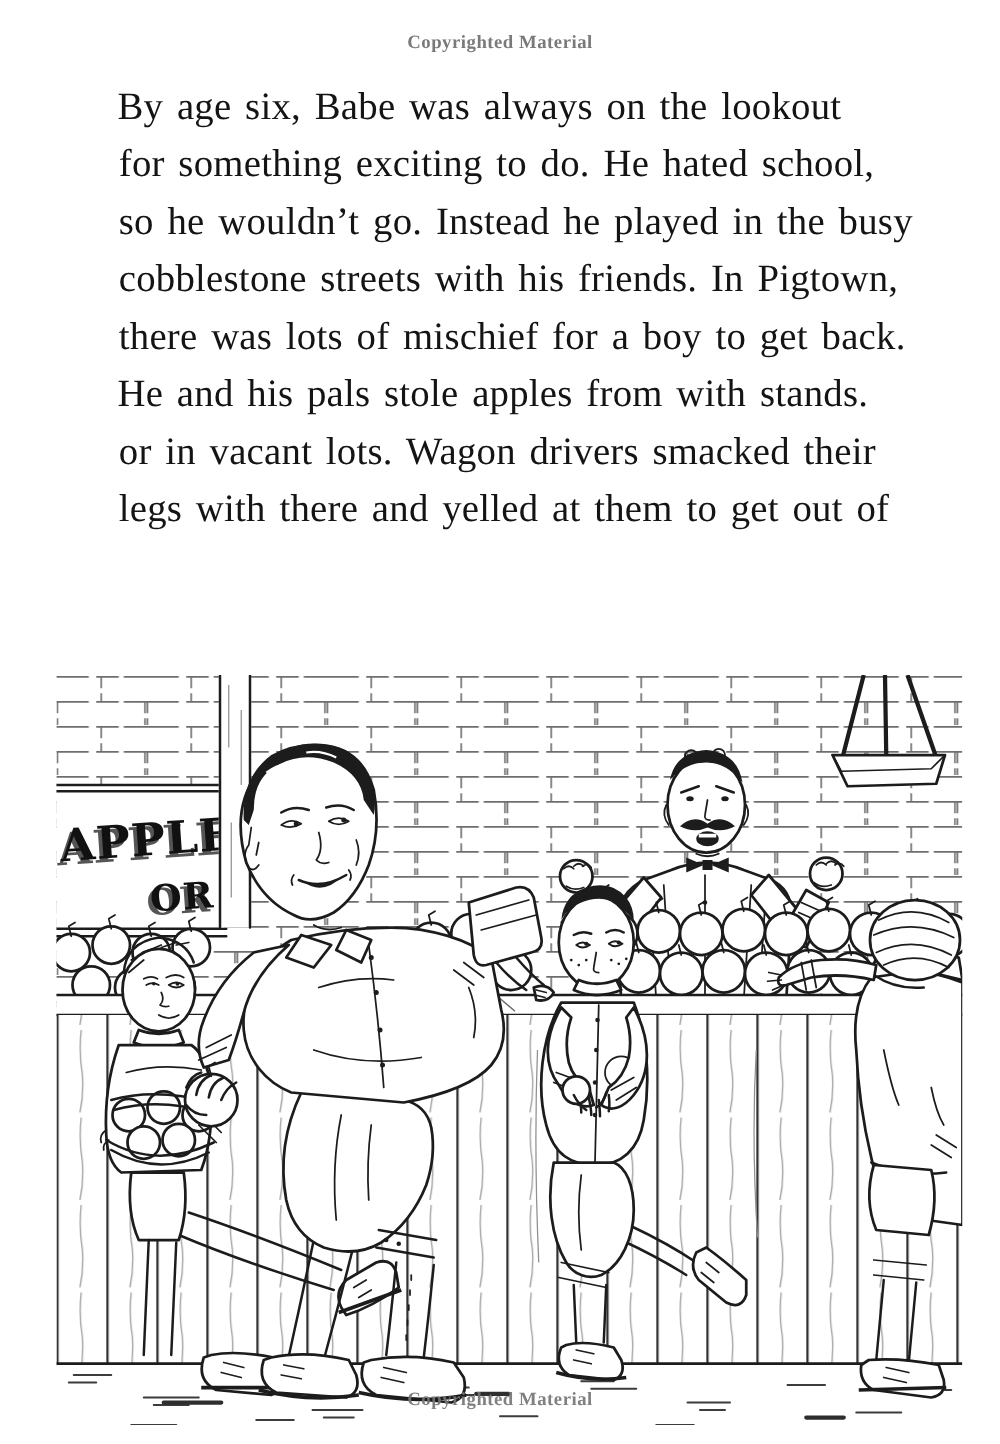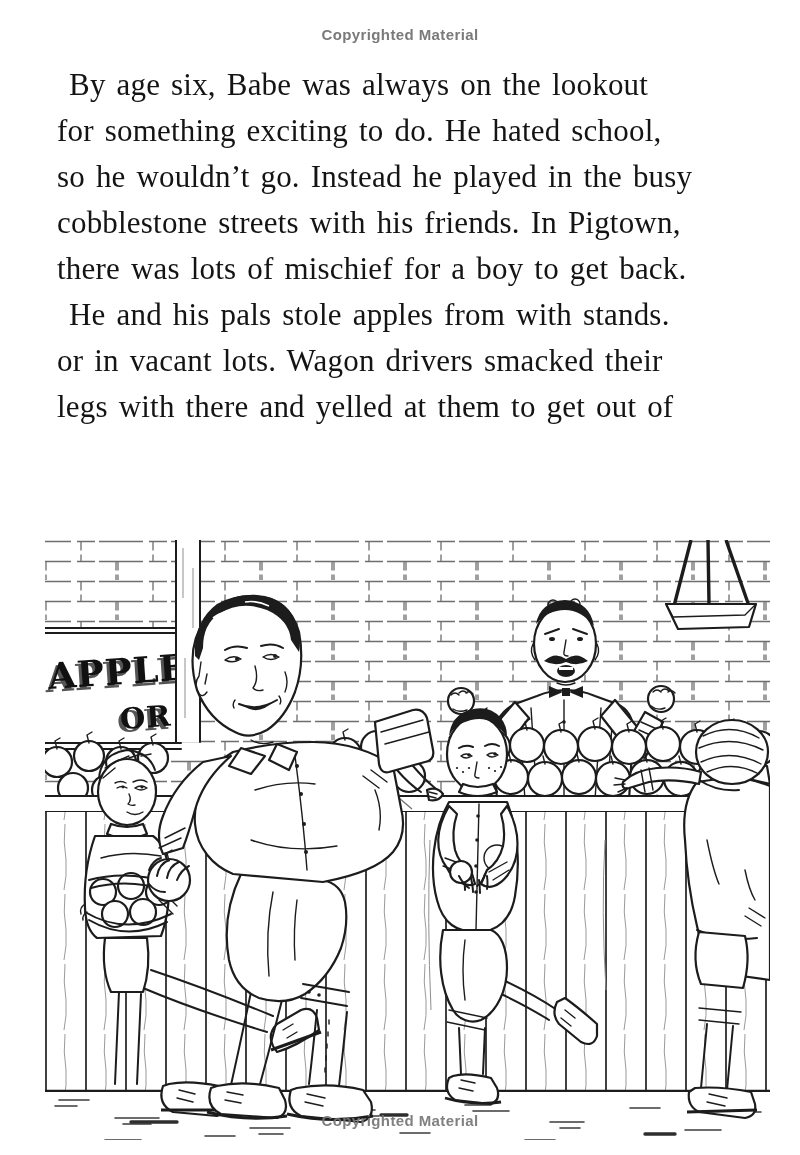--- a/index.html
+++ b/index.html
@@ -1,26 +1,26 @@
 <!DOCTYPE html>
 <html><head>
 <meta charset="utf-8">
 <style>
   html,body{margin:0;padding:0;background:#fff;}
   body{width:800px;height:1155px;position:relative;overflow:hidden;
        font-family:"Liberation Serif",serif;color:#141414;}
   .watermark{position:absolute;left:50%;transform:translateX(-50%);
-       font-family:Liberation Sans, sans-serif;font-weight:600;
+       font-family:Liberation Serif, serif;font-weight:600;
        font-size:15px;letter-spacing:.4px;color:#7a7a7a;white-space:nowrap;}
   #wm-top{top:26px;}
   #wm-bottom{top:1112px;z-index:5;color:#767676;opacity:.92;}
   .story{position:absolute;top:62px;left:0;width:800px;}
   .line{font-size:31px;line-height:46px;letter-spacing:.2px;word-spacing:3px;
-        padding-left:57px;white-space:nowrap;}
-  .line.indent{padding-left:69px;}
+        padding-left:95px;white-space:nowrap;}
+  .line.indent{padding-left:94px;}
   .illustration{position:absolute;left:45px;top:540px;width:725px;height:600px;overflow:hidden;}
   svg text.signA{font-family:"DejaVu Serif",serif;font-weight:bold;font-size:36px;letter-spacing:1px;}
   svg text.signB{font-family:"DejaVu Serif",serif;font-weight:bold;font-size:29px;letter-spacing:1px;}
   svg .o{stroke:#1c1c1c;stroke-width:2.2;fill:#fff;stroke-linecap:round;stroke-linejoin:round;}
   svg .l{stroke:#1c1c1c;stroke-width:1.4;fill:none;stroke-linecap:round;stroke-linejoin:round;}
   svg .l2{stroke:#1c1c1c;stroke-width:2;fill:none;stroke-linecap:round;stroke-linejoin:round;}
   svg .ink{fill:#1c1c1c;stroke:none;}
   svg .g{stroke:#6e6e6e;stroke-width:1.2;fill:none;}
   svg .grain{stroke:#8f8f8f;stroke-width:1;fill:none;}
   svg .hatch{stroke:#3c3c3c;stroke-width:1.6;fill:none;stroke-linecap:round;}

